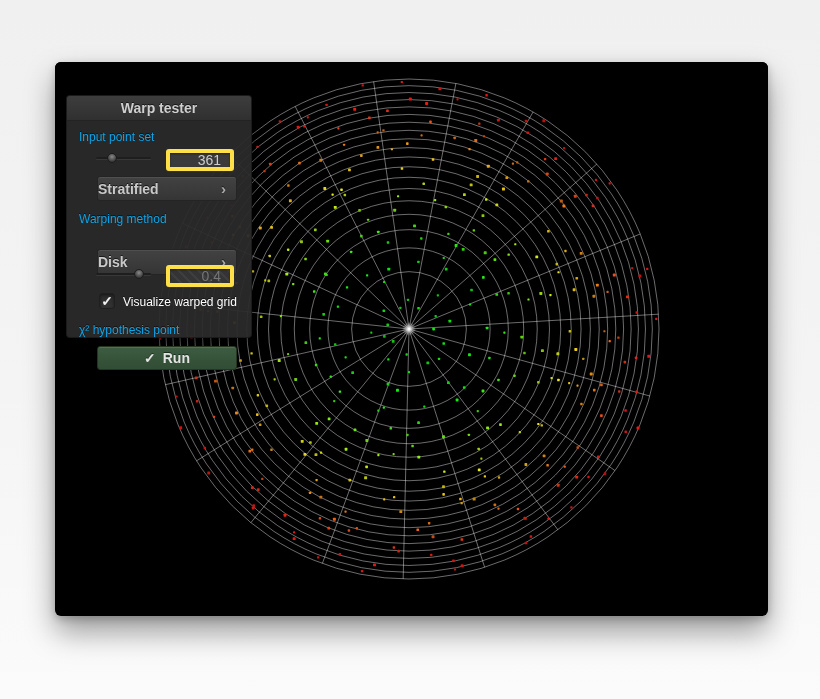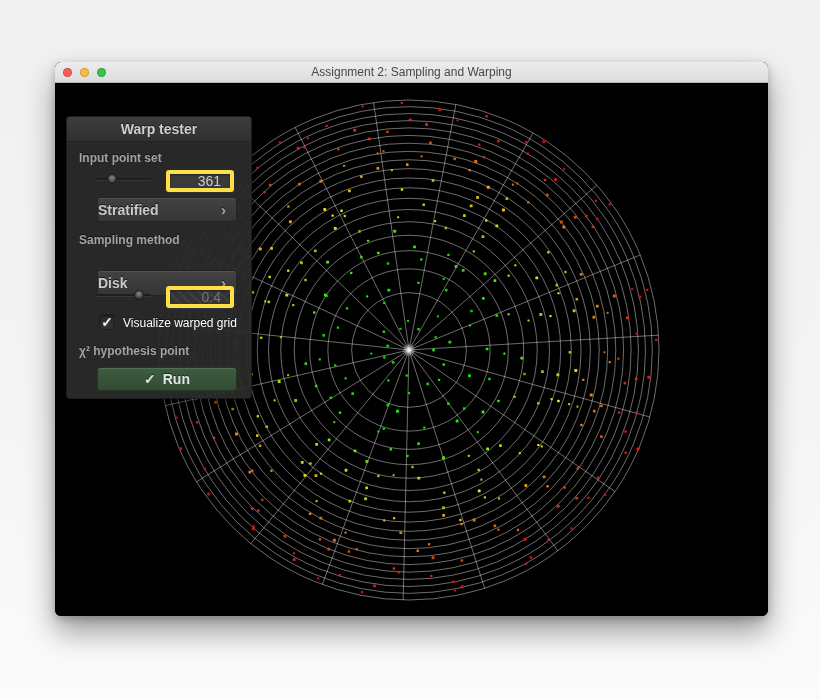--- a/index.html
+++ b/index.html
@@ -23,36 +23,36 @@
   }
   .title-text{font-size:12px;color:#474747;}
   .traffic{position:absolute;left:8px;top:0;height:20px;display:flex;align-items:center;gap:8px;}
   .light{width:9px;height:9px;border-radius:50%;display:inline-block;box-sizing:border-box;border:0.5px solid rgba(0,0,0,0.18);}
   .content{
     position:relative;width:713px;height:533px;background:#000;
   }
   svg.viz{position:absolute;left:0;top:0;}
   
   .panel{
-    position:absolute;left:11px;top:33px;width:186px;height:283px;
+    position:absolute;left:11px;top:33px;width:186px;height:243px;
     background:rgba(43,43,43,0.94);
     border:1px solid rgba(25,25,25,0.9);
     border-radius:4px;box-sizing:border-box;
     box-shadow:0 6px 14px rgba(0,0,0,0.5);
     color:#ddd;
   }
   .panel-header{
     height:24px;border-radius:3px 3px 0 0;
     background:linear-gradient(180deg,#3d3d3d,#303030);
     border-bottom:1px solid #232323;
     display:flex;align-items:center;justify-content:center;
     font-size:14px;font-weight:bold;color:#cfcfcf;
     text-shadow:0 -1px 0 rgba(0,0,0,0.6);
   }
-  .plabel{position:absolute;font-size:12px;font-weight:bold;color:#a3a3a3;text-shadow:0 -1px 0 rgba(0,0,0,0.6);}
+  .plabel{position:absolute;font-size:12px;font-weight:normal;color:#0ea5e9;text-shadow:0 -1px 0 rgba(0,0,0,0.6);}
   .slider{position:absolute;width:55px;height:12px;}
   .slider .track{position:absolute;left:0;right:0;top:5px;height:2px;background:#1e1e1e;border-radius:2px;box-shadow:0 1px 0 rgba(255,255,255,0.08);}
   .slider .knob{
     position:absolute;top:1px;width:10px;height:10px;border-radius:50%;
     background:radial-gradient(circle at 50% 35%,#8a8a8a,#3a3a3a 70%);
     border:1px solid #1c1c1c;box-sizing:border-box;
   }
   .valuebox{
     position:absolute;width:68px;height:22px;box-sizing:border-box;
     background:#3a3a3a;border:4px solid #fde047;border-radius:3px;
@@ -91,28 +91,20 @@
     box-shadow:inset 0 1px 0 rgba(255,255,255,0.12);
     display:flex;align-items:center;justify-content:center;gap:7px;
     font-size:14px;font-weight:bold;color:#e4e4e4;
     text-shadow:0 -1px 0 rgba(0,0,0,0.5);
   }
 </style>
 </head>
 <body>
 
 <div class="window">
-  <div class="titlebar">
-    <div class="traffic">
-      <span class="light" id="tl-close" style="background: rgb(252, 91, 86);"></span>
-      <span class="light" id="tl-min" style="background: rgb(253, 188, 64);"></span>
-      <span class="light" id="tl-zoom" style="background: rgb(52, 199, 73);"></span>
-    </div>
-    <span class="title-text">Assignment 2: Sampling and Warping</span>
-  </div>
 
   <div class="content">
     <svg class="viz" id="viz" width="713" height="533">
         <circle cx="354" cy="267" r="57.353933467640445" fill="none" stroke="rgba(255,255,255,0.42)" stroke-width="1"></circle>
         <circle cx="354" cy="267" r="81.11071056538127" fill="none" stroke="rgba(255,255,255,0.42)" stroke-width="1"></circle>
         <circle cx="354" cy="267" r="99.33992677987828" fill="none" stroke="rgba(255,255,255,0.42)" stroke-width="1"></circle>
         <circle cx="354" cy="267" r="114.70786693528089" fill="none" stroke="rgba(255,255,255,0.42)" stroke-width="1"></circle>
         <circle cx="354" cy="267" r="128.24729401064425" fill="none" stroke="rgba(255,255,255,0.42)" stroke-width="1"></circle>
         <circle cx="354" cy="267" r="140.48787173725407" fill="none" stroke="rgba(255,255,255,0.42)" stroke-width="1"></circle>
         <circle cx="354" cy="267" r="151.744244666721" fill="none" stroke="rgba(255,255,255,0.42)" stroke-width="1"></circle>
@@ -527,21 +519,21 @@
         <div class="track"></div>
         <div class="knob" id="knob1" style="left: 10.8px;"></div>
       </div>
       <div class="valuebox" style="left:99px;top:53px;">361</div>
 
       <div class="dropbtn" style="left:30px;top:80px;height:25px;">
         <span>Stratified</span>
         <span class="chev">›</span>
       </div>
 
-      <div class="plabel" style="left:12px;top:116px;">Sampling method</div>
+      <div class="plabel" style="left:12px;top:116px;">Warping method</div>
 
       <div class="dropbtn" style="left:30px;top:139px;height:26px;margin-top:14px;">
         <span>Disk</span>
         <span class="chev">›</span>
       </div>
 
       <div class="slider" style="left:29px;top:172px;">
         <div class="track"></div>
         <div class="knob" id="knob2" style="left: 38.25px;"></div>
       </div>

